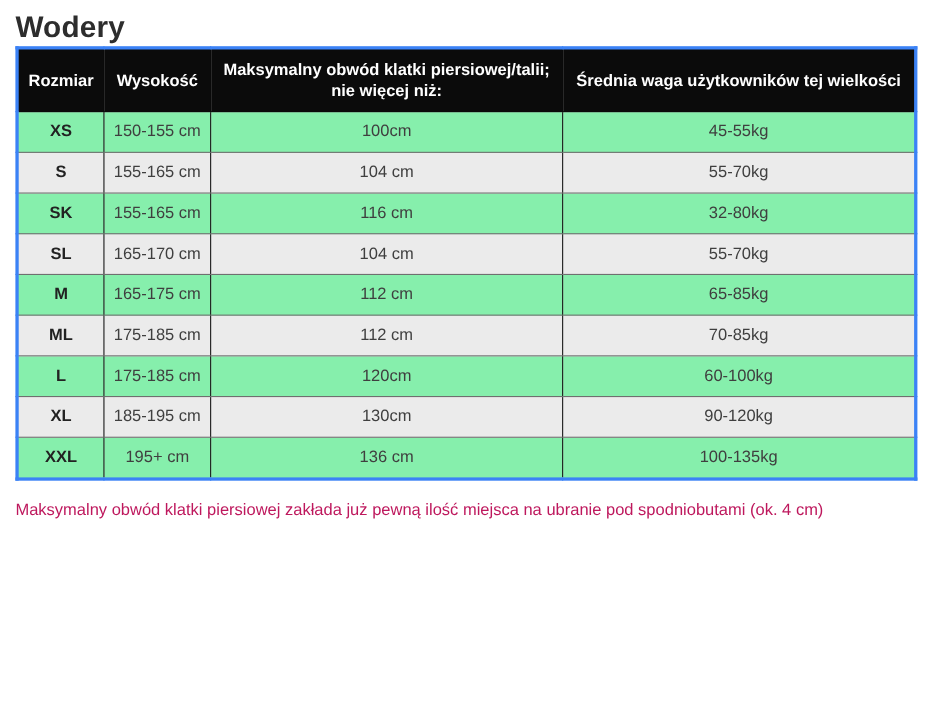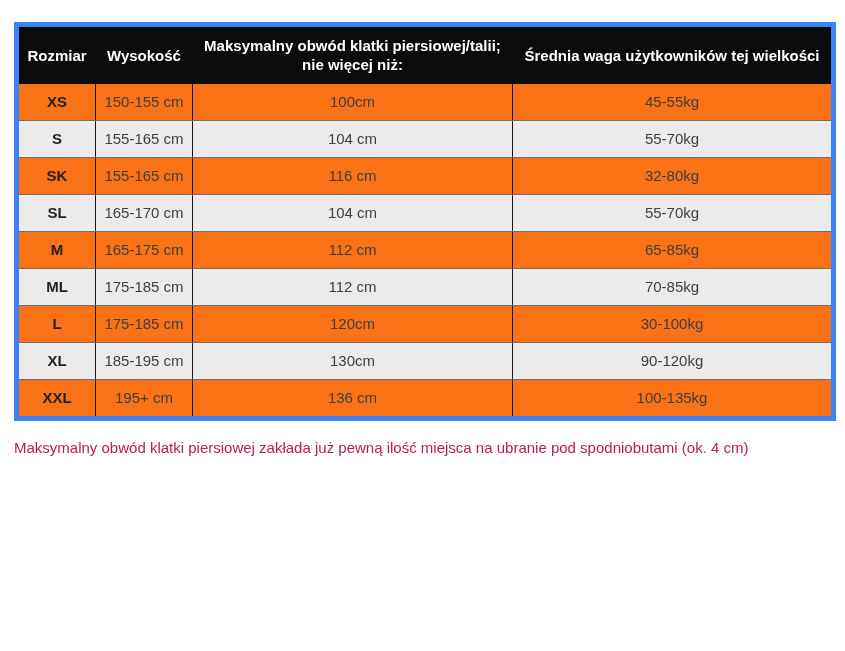--- a/index.html
+++ b/index.html
@@ -28,24 +28,23 @@
     margin: 27px 0 0 0;
     font-size: 15px;
     line-height: 20px;
     color: #6e6e6e;
   }
   .subtitle .subtitle-bold {
     font-weight: 700;
     color: #333333;
   }
   table.size-table {
-    margin-top: 16px;
     width: 817px;
     border-collapse: collapse;
-    border: 5px solid #3b82f6;
+    border: 3px solid #3b82f6;
     table-layout: fixed;
   }
   table.size-table th {
     background: #0b0b0b;
     color: #ffffff;
     font-size: 15px;
     font-weight: 700;
     text-align: center;
     vertical-align: middle;
     padding: 9px 8px;
@@ -58,41 +57,42 @@
     color: #3f3f3f;
     text-align: center;
     vertical-align: middle;
     padding: 8px 6px;
     line-height: 20px;
     height: 37px;
     border-left: 1.5px solid #161616;
     border-right: 1.5px solid #161616;
     border-top: 1px solid #6f6f6f;
     border-bottom: 1px solid #6f6f6f;
-    background: #f97316;
+    background: #86efac;
   }
   table.size-table tr:nth-child(even) td {
     background: #ebebeb;
   }
   table.size-table td.size-cell {
     font-weight: 700;
     color: #222222;
   }
   .footnote {
     margin: 17px 0 0 0;
     font-size: 15px;
     line-height: 20px;
     color: #be185d;
   }
 </style>
 </head>
 <body>
 
 <div class="page">
 
+  <h1 class="page-title">Wodery</h1>
 
 
   <table class="size-table">
     <colgroup>
         <col style="width: 79px;">
         <col style="width: 97px;">
         <col style="width: 320px;">
         <col style="width: 321px;">
       </colgroup>
     <thead>
@@ -137,21 +137,21 @@
         <tr>
           <td class="size-cell">ML</td>
           <td>175-185 cm</td>
           <td>112 cm</td>
           <td>70-85kg</td>
         </tr>
         <tr>
           <td class="size-cell">L</td>
           <td>175-185 cm</td>
           <td>120cm</td>
-          <td>30-100kg</td>
+          <td>60-100kg</td>
         </tr>
         <tr>
           <td class="size-cell">XL</td>
           <td>185-195 cm</td>
           <td>130cm</td>
           <td>90-120kg</td>
         </tr>
         <tr>
           <td class="size-cell">XXL</td>
           <td>195+ cm</td>

